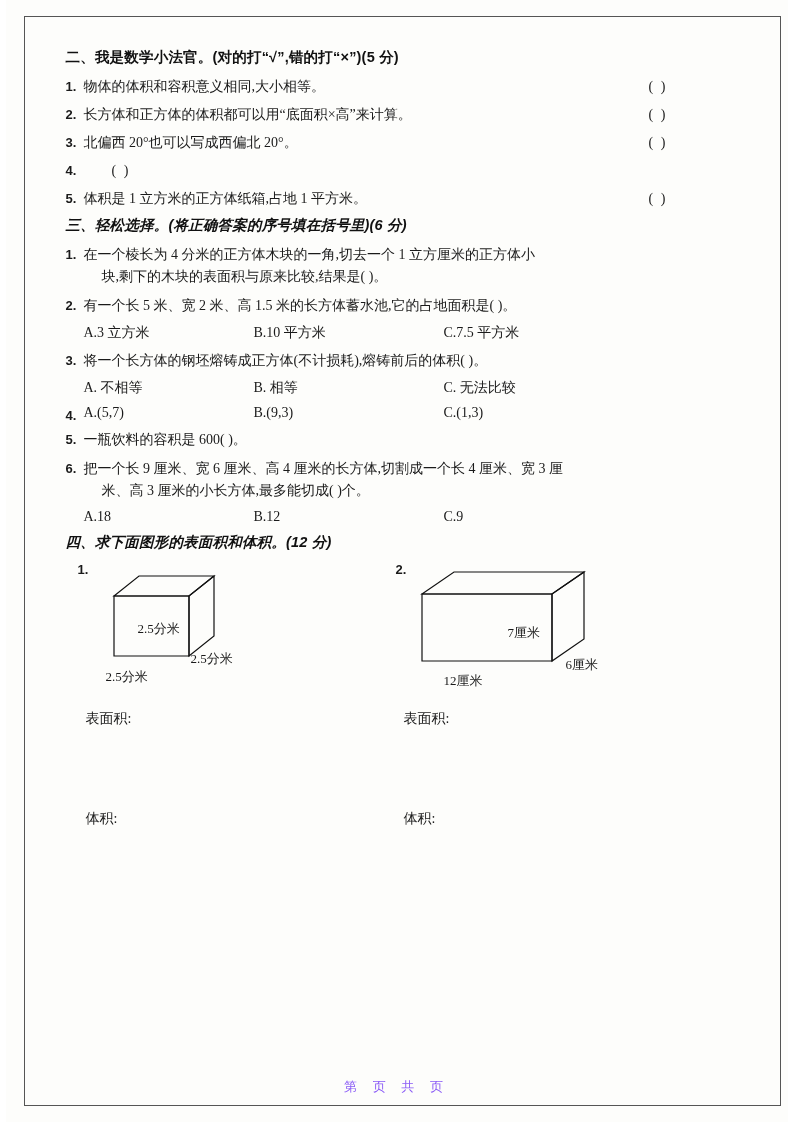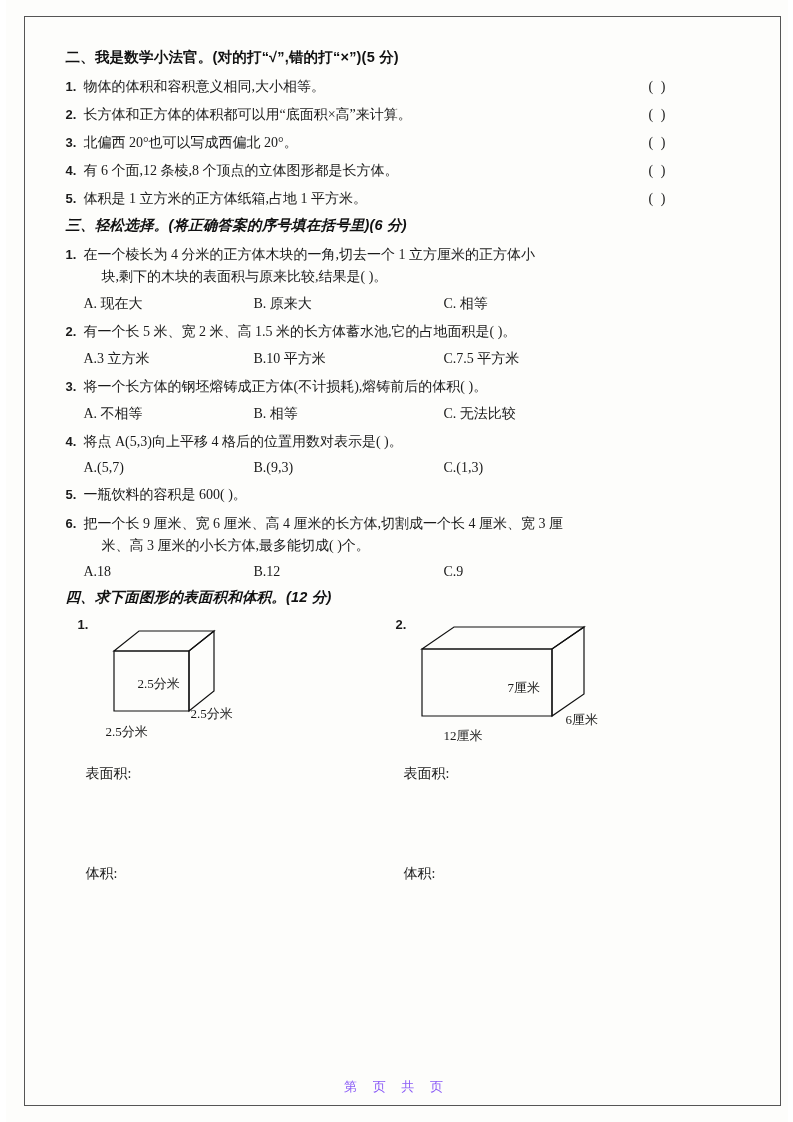--- a/index.html
+++ b/index.html
@@ -164,45 +164,39 @@
     <div class="q-line">
       <span class="q-num">3.</span>
       <div class="tf-row">
         <span class="tf-text">北偏西 20°也可以写成西偏北 20°。</span>
         <span class="tf-brackets">(        )</span>
       </div>
     </div>
     <div class="q-line">
       <span class="q-num">4.</span>
       <div class="tf-row">
-        <span class="tf-text">有 6 个面,12 条棱,8 个顶点的立体图形都是长方体。</span>
         <span class="tf-brackets">(        )</span>
       </div>
     </div>
     <div class="q-line">
       <span class="q-num">5.</span>
       <div class="tf-row">
         <span class="tf-text">体积是 1 立方米的正方体纸箱,占地 1 平方米。</span>
         <span class="tf-brackets">(        )</span>
       </div>
     </div>
 
     <div class="section-head sec-gap">三、轻松选择。(将正确答案的序号填在括号里)(6 分)</div>
 
     <div class="q-block">
       <div class="q-line choice-stem">
         <span class="q-num">1.</span>
         <span>在一个棱长为 4 分米的正方体木块的一角,切去一个 1 立方厘米的正方体小</span>
         <span class="cont">块,剩下的木块的表面积与原来比较,结果是(        )。</span>
       </div>
-      <div class="options">
-        <span class="opt-a">A. 现在大</span>
-        <span class="opt-b">B. 原来大</span>
-        <span class="opt-c">C. 相等</span>
-      </div>
     </div>
 
     <div class="q-block">
       <div class="q-line choice-stem">
         <span class="q-num">2.</span>
         <span>有一个长 5 米、宽 2 米、高 1.5 米的长方体蓄水池,它的占地面积是(        )。</span>
       </div>
       <div class="options">
         <span class="opt-a">A.3 立方米</span>
         <span class="opt-b">B.10 平方米</span>
@@ -218,21 +212,20 @@
       <div class="options">
         <span class="opt-a">A. 不相等</span>
         <span class="opt-b">B. 相等</span>
         <span class="opt-c">C. 无法比较</span>
       </div>
     </div>
 
     <div class="q-block">
       <div class="q-line choice-stem">
         <span class="q-num">4.</span>
-        <span>将点 A(5,3)向上平移 4 格后的位置用数对表示是(        )。</span>
       </div>
       <div class="options">
         <span class="opt-a">A.(5,7)</span>
         <span class="opt-b">B.(9,3)</span>
         <span class="opt-c">C.(1,3)</span>
       </div>
     </div>
 
     <div class="q-block">
       <div class="q-line choice-stem">

